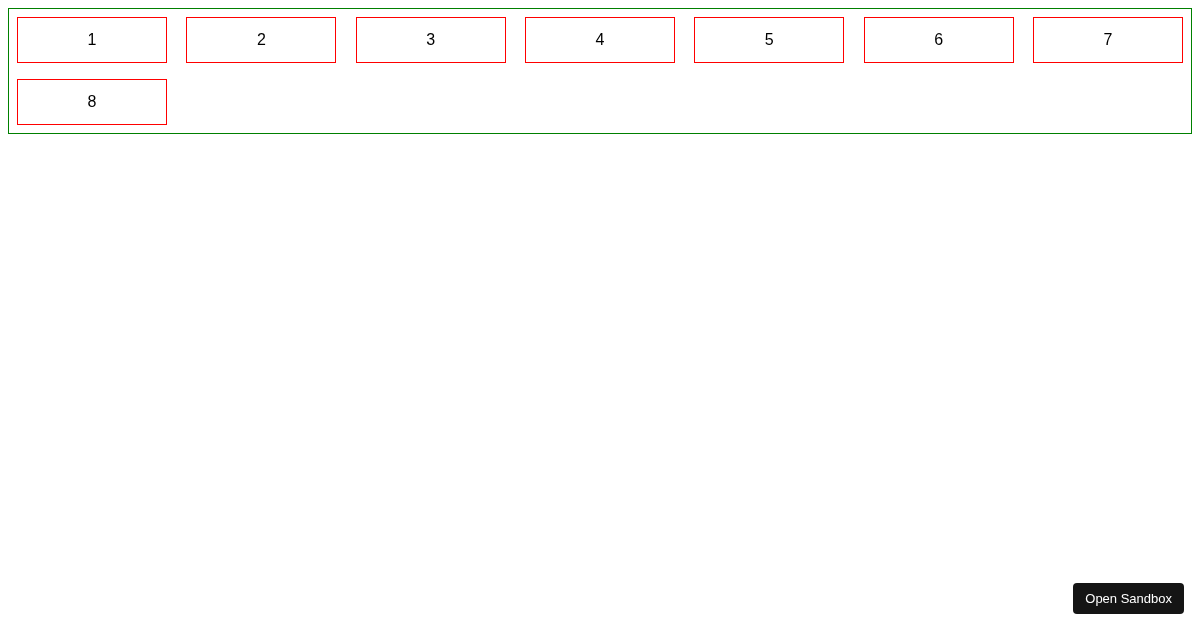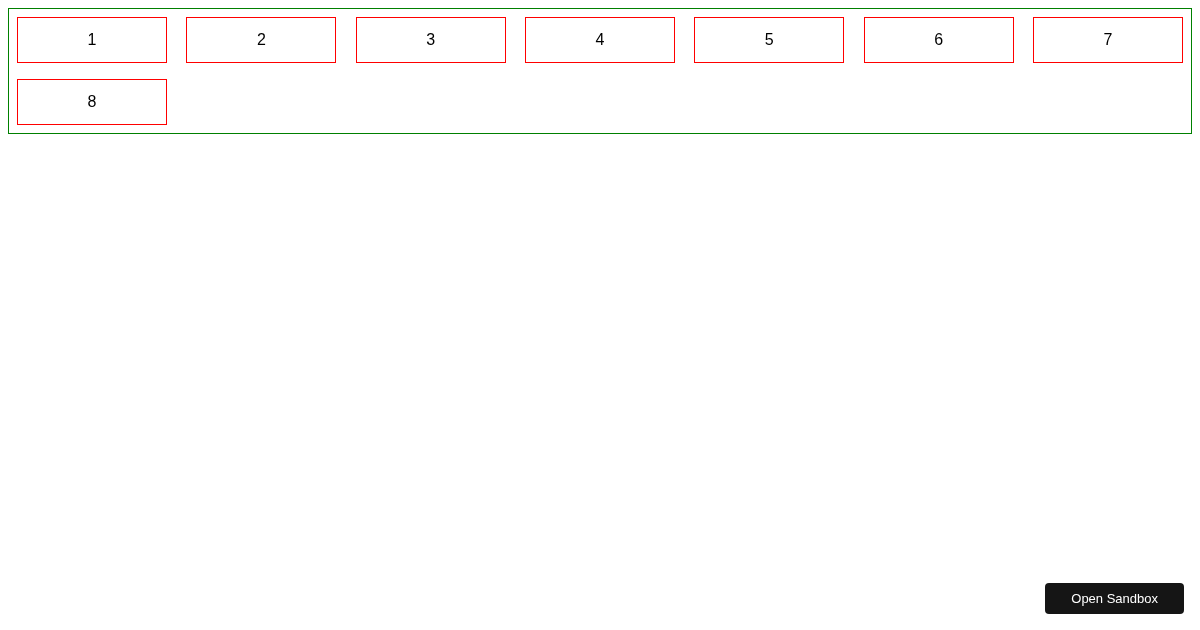--- a/index.html
+++ b/index.html
@@ -35,21 +35,21 @@
       background: #ffffff;
     }
     .open-sandbox {
       position: absolute;
       right: 16px;
       bottom: 16px;
       background: #151515;
       color: #ffffff;
       border: none;
       border-radius: 4px;
-      padding: 8px 26px;
+      padding: 8px 12px;
       font-size: 13px;
       font-family: inherit;
       cursor: pointer;
     }
   </style>
 </head>
 <body>
 
 <div class="flex-container">
   <div class="flex-item">1</div>

